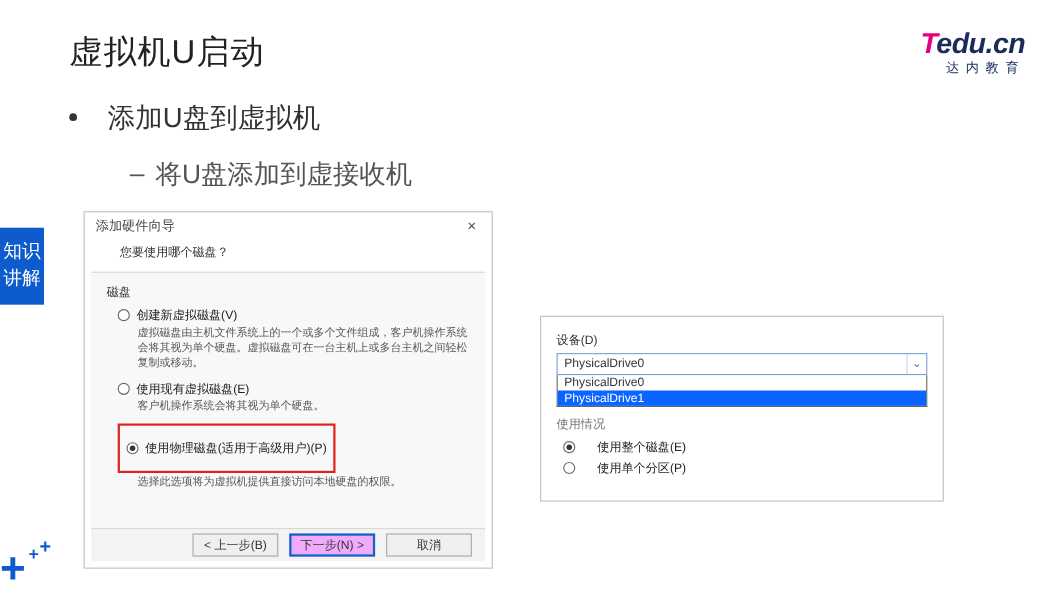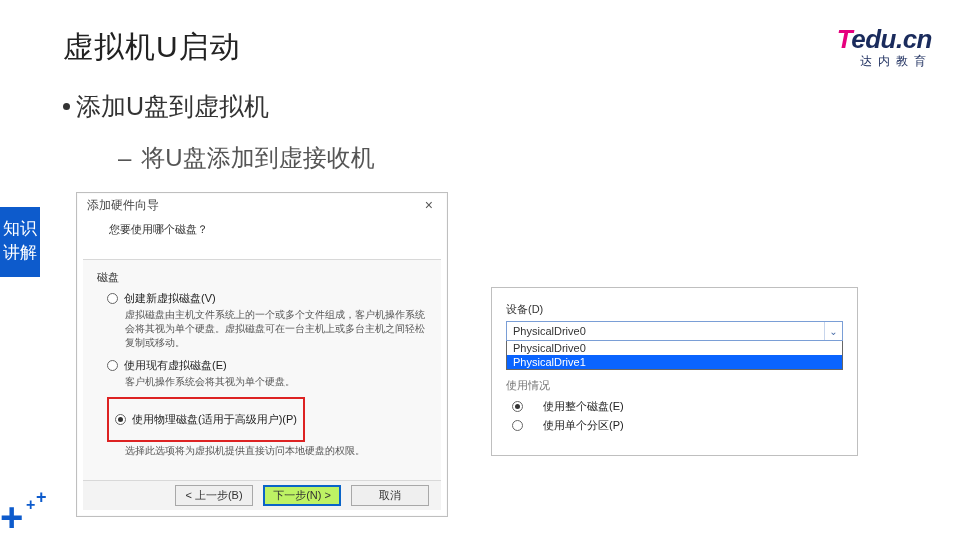--- a/index.html
+++ b/index.html
@@ -7,21 +7,21 @@
     width: 960px; height: 540px;
     font-family: "Microsoft YaHei", "SimSun", Arial, sans-serif;
     background: #fff; position: relative; overflow: hidden;
   }
   .title { position: absolute; left: 63px; top: 27px; font-size: 30px; color: #222; font-weight: 400; letter-spacing: 1px; }
   .logo { position: absolute; right: 28px; top: 24px; text-align: right; }
   .logo-top { font-size: 26px; font-weight: bold; font-style: italic; letter-spacing: -0.5px; }
   .logo-t { color: #e6007e; }
   .logo-rest { color: #1a2b5c; }
   .logo-sub { font-size: 12px; color: #1a2b5c; letter-spacing: 6px; margin-top: -2px; padding-left: 4px; }
-  .bullet-row { position: absolute; left: 63px; top: 90px; display: flex; align-items: center; gap: 6px; }
+  .bullet-row { position: absolute; left: 63px; top: 90px; display: flex; align-items: center; gap: 28px; }
   .bullet-dot { width: 7px; height: 7px; border-radius: 50%; background: #333; }
   .bullet-text { font-size: 25px; color: #333; }
   .sub-row { position: absolute; left: 118px; top: 142px; display: flex; align-items: center; gap: 10px; }
   .sub-dash { font-size: 24px; color: #555; }
   .sub-text { font-size: 24px; color: #555; }
 
   .side-tag {
     position: absolute; left: 0; top: 207px;
     width: 40px; background: #0d5bcc; color: #fff;
     font-size: 17px; text-align: center; padding: 10px 0 12px 0;
@@ -40,21 +40,21 @@
     background: #fff; border: 1px solid #bfbfbf;
     box-shadow: inset 0 0 0 1px rgba(0,0,0,0.02);
     font-size: 11px; color: #333;
   }
   .dlg-title-row { display: flex; justify-content: space-between; padding: 4px 10px 0 10px; font-size: 12px; color: #444; }
   .dlg-close { font-size: 14px; color: #555; padding: 0 4px; cursor: default; }
   .dlg-head { padding: 6px 16px 6px 22px; }
   .dlg-head-t { font-weight: bold; font-size: 11px; }
   .dlg-head-q { padding-left: 10px; font-size: 11px; margin-top: 2px; color: #333; }
   .dlg-body {
-    margin: 16px 6px 0 6px; height: 240px;
+    margin: 4px 6px 0 6px; height: 240px;
     background: #f8f8f8; border-top: 1px solid #d8d8d8;
     padding: 10px 14px 10px 14px; position: relative;
   }
   .sec-label { font-size: 11px; color: #333; margin-bottom: 6px; }
   .opt { margin: 4px 0 4px 10px; }
   .radio-row { display: flex; align-items: center; gap: 6px; }
   .radio {
     width: 11px; height: 11px; border-radius: 50%;
     border: 1px solid #666; background: #fff; display: inline-block; position: relative; flex-shrink: 0;
   }
@@ -68,21 +68,21 @@
 
   .dlg-buttons {
     position: absolute; left: 6px; right: 6px; bottom: 6px; height: 30px;
     border-top: 1px solid #d8d8d8; background: #f3f3f3;
     display: flex; justify-content: flex-end; align-items: center; gap: 10px; padding-right: 12px;
   }
   .btn {
     min-width: 78px; height: 21px; font-size: 11px;
     background: #efefef; border: 1px solid #a8a8a8; display: flex; align-items: center; justify-content: center;
   }
-  .btn.primary { border: 2px solid #0a64c8; background: #bef264; }
+  .btn.primary { border: 2px solid #0a64c8; background: #f0abfc; }
 
   
   .panel {
     position: absolute; left: 491px; top: 287px;
     width: 367px; background: #fff; border: 1px solid #bfbfbf;
     padding: 14px 14px 18px 14px; font-size: 11px; color: #333;
   }
   .panel-label { font-size: 11px; margin-bottom: 4px; }
   .combo {
     position: relative; width: 100%; height: 20px;

